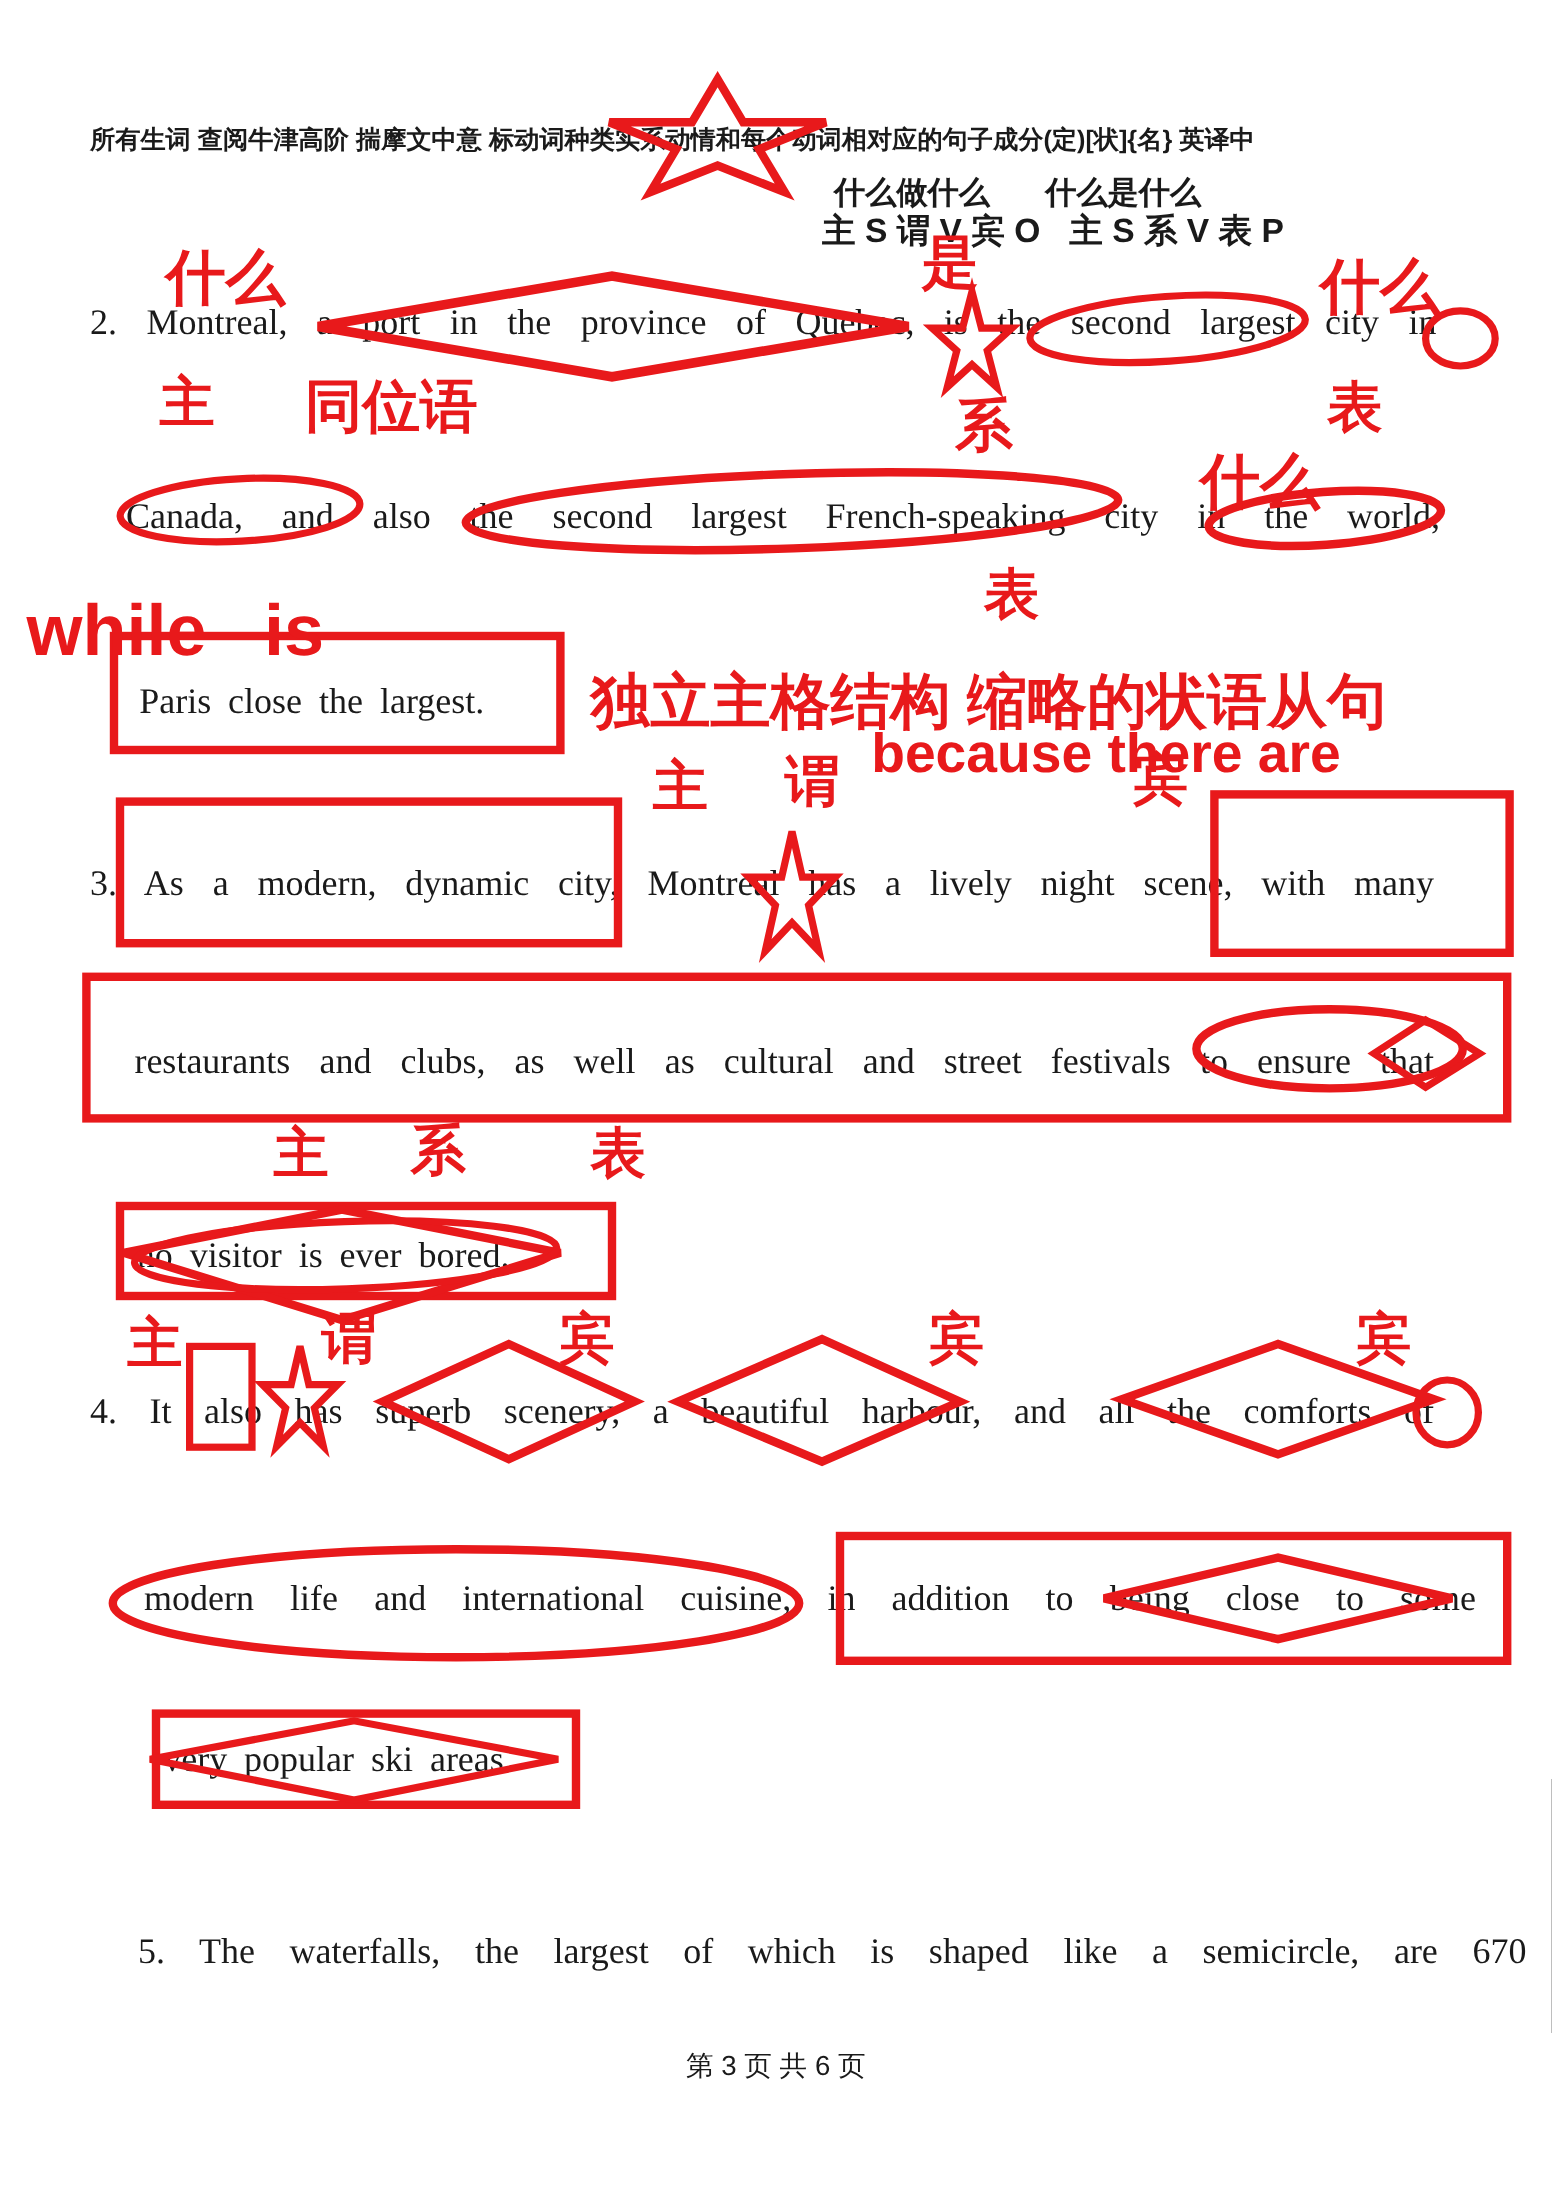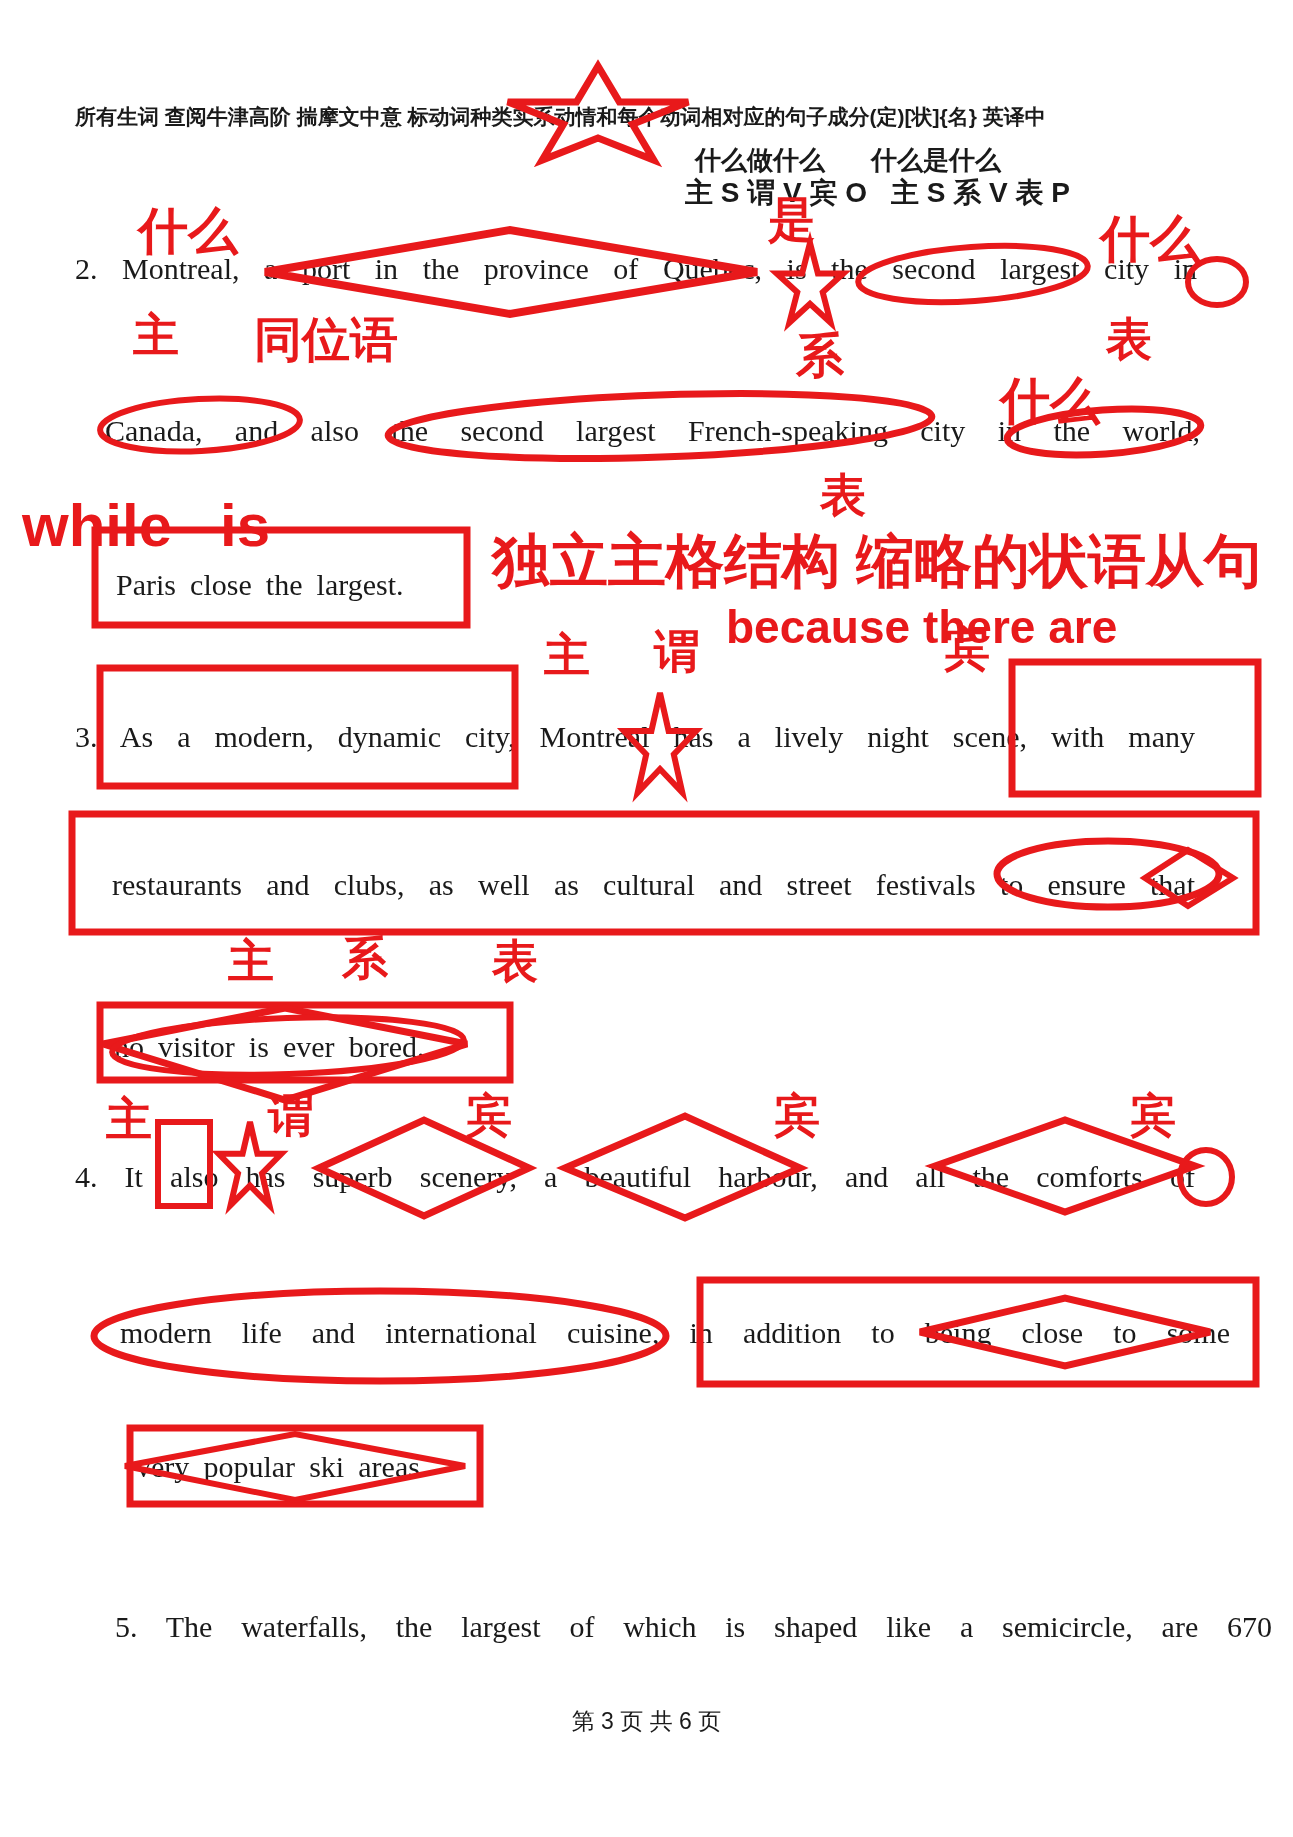--- a/index.html
+++ b/index.html
@@ -97,21 +97,21 @@
   <div class="red-label" style="left:133px;top:312px;font-size:46px;">主</div>
   <div class="red-label" style="left:254px;top:316px;font-size:48px;">同位语</div>
   <div class="red-label" style="left:796px;top:332px;font-size:48px;">系</div>
   <div class="red-label" style="left:1106px;top:316px;font-size:46px;">表</div>
   <div class="red-label" style="left:1000px;top:376px;font-size:50px;">什么</div>
   <div class="red-label" style="left:820px;top:472px;font-size:46px;">表</div>
   <div class="red-label pair" style="left:22px;top:496px;font-size:60px;gap:48px;">
     <span>while</span>
     <span>is</span>
   </div>
-  <div class="red-label" style="left:492px;top:532px;font-size:58px;">独立主格结构 缩略的状语从句</div>
+  <div class="red-label" style="left:492px;top:560px;font-size:50px;">独立主格结构 缩略的状语从句</div>
   <div class="red-label" style="left:726px;top:604px;font-size:46px;">because there are</div>
   <div class="red-label" style="left:544px;top:632px;font-size:46px;">主</div>
   <div class="red-label" style="left:654px;top:628px;font-size:46px;">谓</div>
   <div class="red-label" style="left:944px;top:626px;font-size:46px;">宾</div>
   <div class="red-label" style="left:228px;top:938px;font-size:46px;">主</div>
   <div class="red-label" style="left:342px;top:935px;font-size:46px;">系</div>
   <div class="red-label" style="left:492px;top:938px;font-size:46px;">表</div>
   <div class="red-label" style="left:106px;top:1096px;font-size:46px;">主</div>
   <div class="red-label" style="left:268px;top:1092px;font-size:46px;">谓</div>
   <div class="red-label" style="left:466px;top:1092px;font-size:46px;">宾</div>

